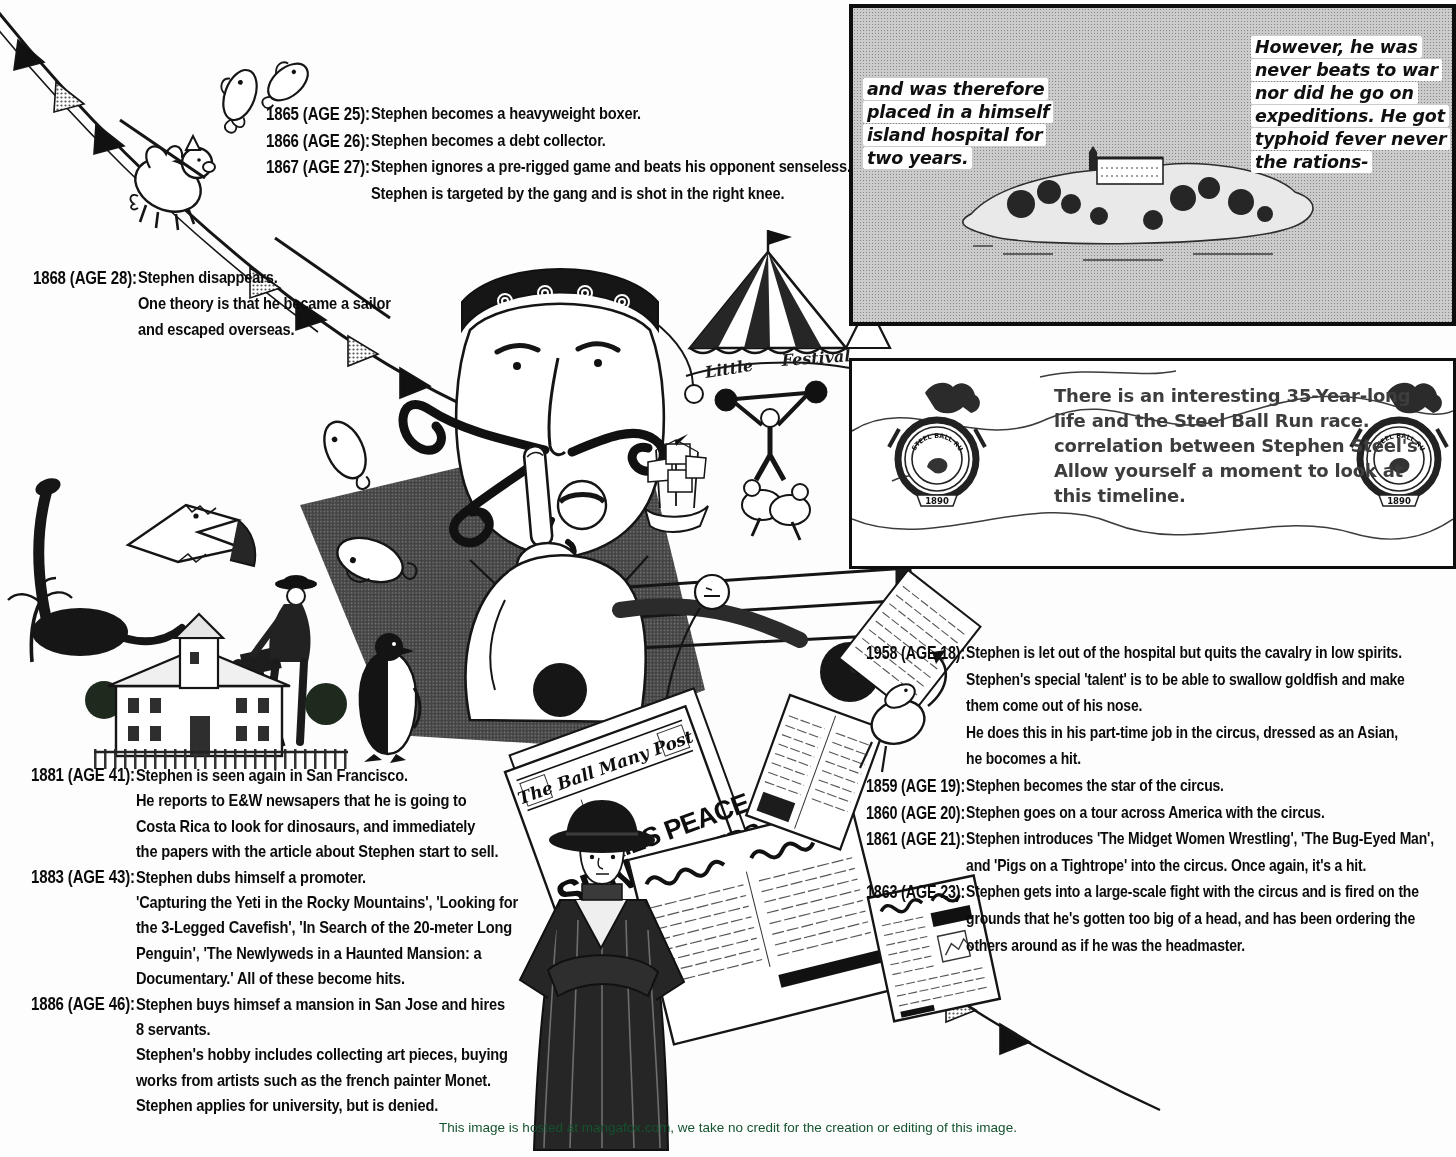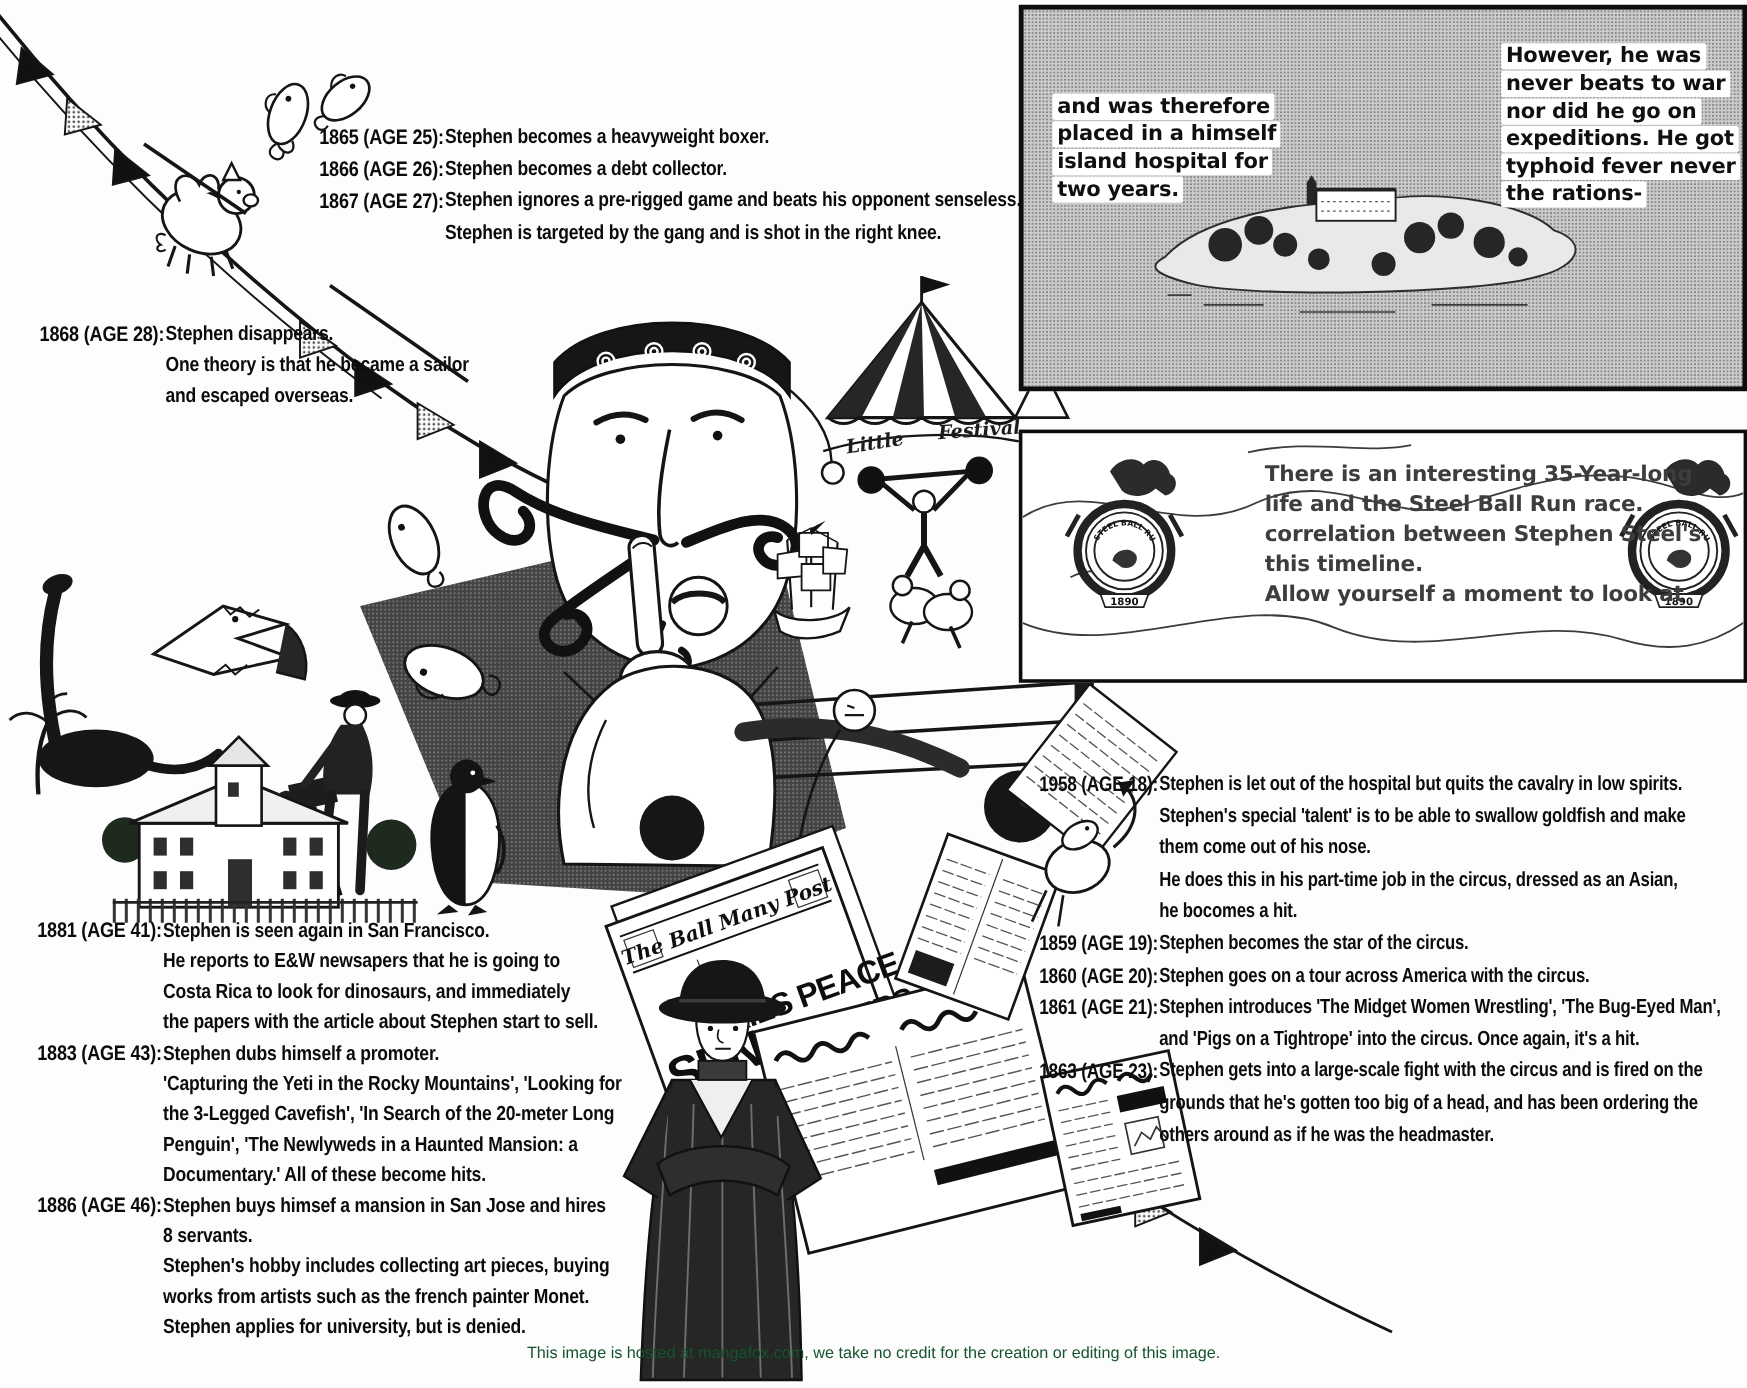--- a/index.html
+++ b/index.html
@@ -11,22 +11,22 @@
   .panel{position:absolute;z-index:2;border:4px solid #0d0d0d;box-sizing:border-box;overflow:hidden;}
   #panel-hospital{left:849px;top:4px;width:607px;height:322px;
      background-color:#cbcbcb;
      background-image:radial-gradient(#868686 0.8px, transparent 0.9px);
      background-size:3px 3px;}
   #panel-correlation{left:849px;top:358px;width:607px;height:211px;background:#fff;border-width:3px;}
   .panel svg{position:absolute;left:0;top:0;}
   
   .bubble{position:absolute;z-index:3;font:700 17.5px/21px "DejaVu Sans","Liberation Sans",sans-serif;
           color:#101010;letter-spacing:-0.2px;}
-  .bubble .bline{display:table;background:#fff;padding:1px 4px 0;margin:0 0 1px;border-radius:2px;}
-  #bubble-left{left:24px;top:70px;text-align:center;}
+  .bubble .bline{display:table;background:#fff;padding:1px 4px 0;margin:0 0 1px;border-radius:2px;font-style:italic;}
+  #bubble-left{left:10px;top:70px;text-align:center;}
   #bubble-right{left:398px;top:28px;}
   
   #corr-text{position:absolute;z-index:3;left:160px;top:22px;
      font:700 18px/25px "DejaVu Sans","Liberation Sans",sans-serif;color:#3d3d3d;letter-spacing:-0.2px;margin-left:42px;}
   #corr-text .cline{white-space:nowrap;}
   
   .timeline{position:absolute;z-index:3;color:#0b0b0b;
      font:700 17px/26.5px "Liberation Sans","DejaVu Sans",sans-serif;letter-spacing:-0.2px;
      transform:scaleX(0.86);transform-origin:0 0;}
   .entry{display:flex;align-items:flex-start;}
@@ -508,22 +508,22 @@
         <path d="M12,44 L2,62 M88,44 L98,62" stroke="#222" stroke-width="4"></path>
         <polygon points="30,110 70,110 66,121 34,121" fill="#fff" stroke="#222" stroke-width="1.5"></polygon>
         <text x="50" y="119" text-anchor="middle" font-family="DejaVu Sans, sans-serif" font-weight="700" font-size="8.5" fill="#111">1890</text>
       </g>
     </svg>
     <div id="corr-text">
 
     <div class="cline">There is an interesting 35-Year-long</div>
         <div class="cline">life and the Steel Ball Run race.</div>
         <div class="cline">correlation between Stephen Steel's</div>
+        <div class="cline">Allow yourself a moment to look at</div>
         <div class="cline">this timeline.</div>
-        <div class="cline">Allow yourself a moment to look at</div>
       </div>
   </div>
 
   <div id="tl-top" class="timeline">
 
       <div class="entry">
         <div class="ylabel">1865 (AGE 25):</div>
         <div class="elines">
 
         <div class="eline">Stephen becomes a heavyweight boxer.</div>

